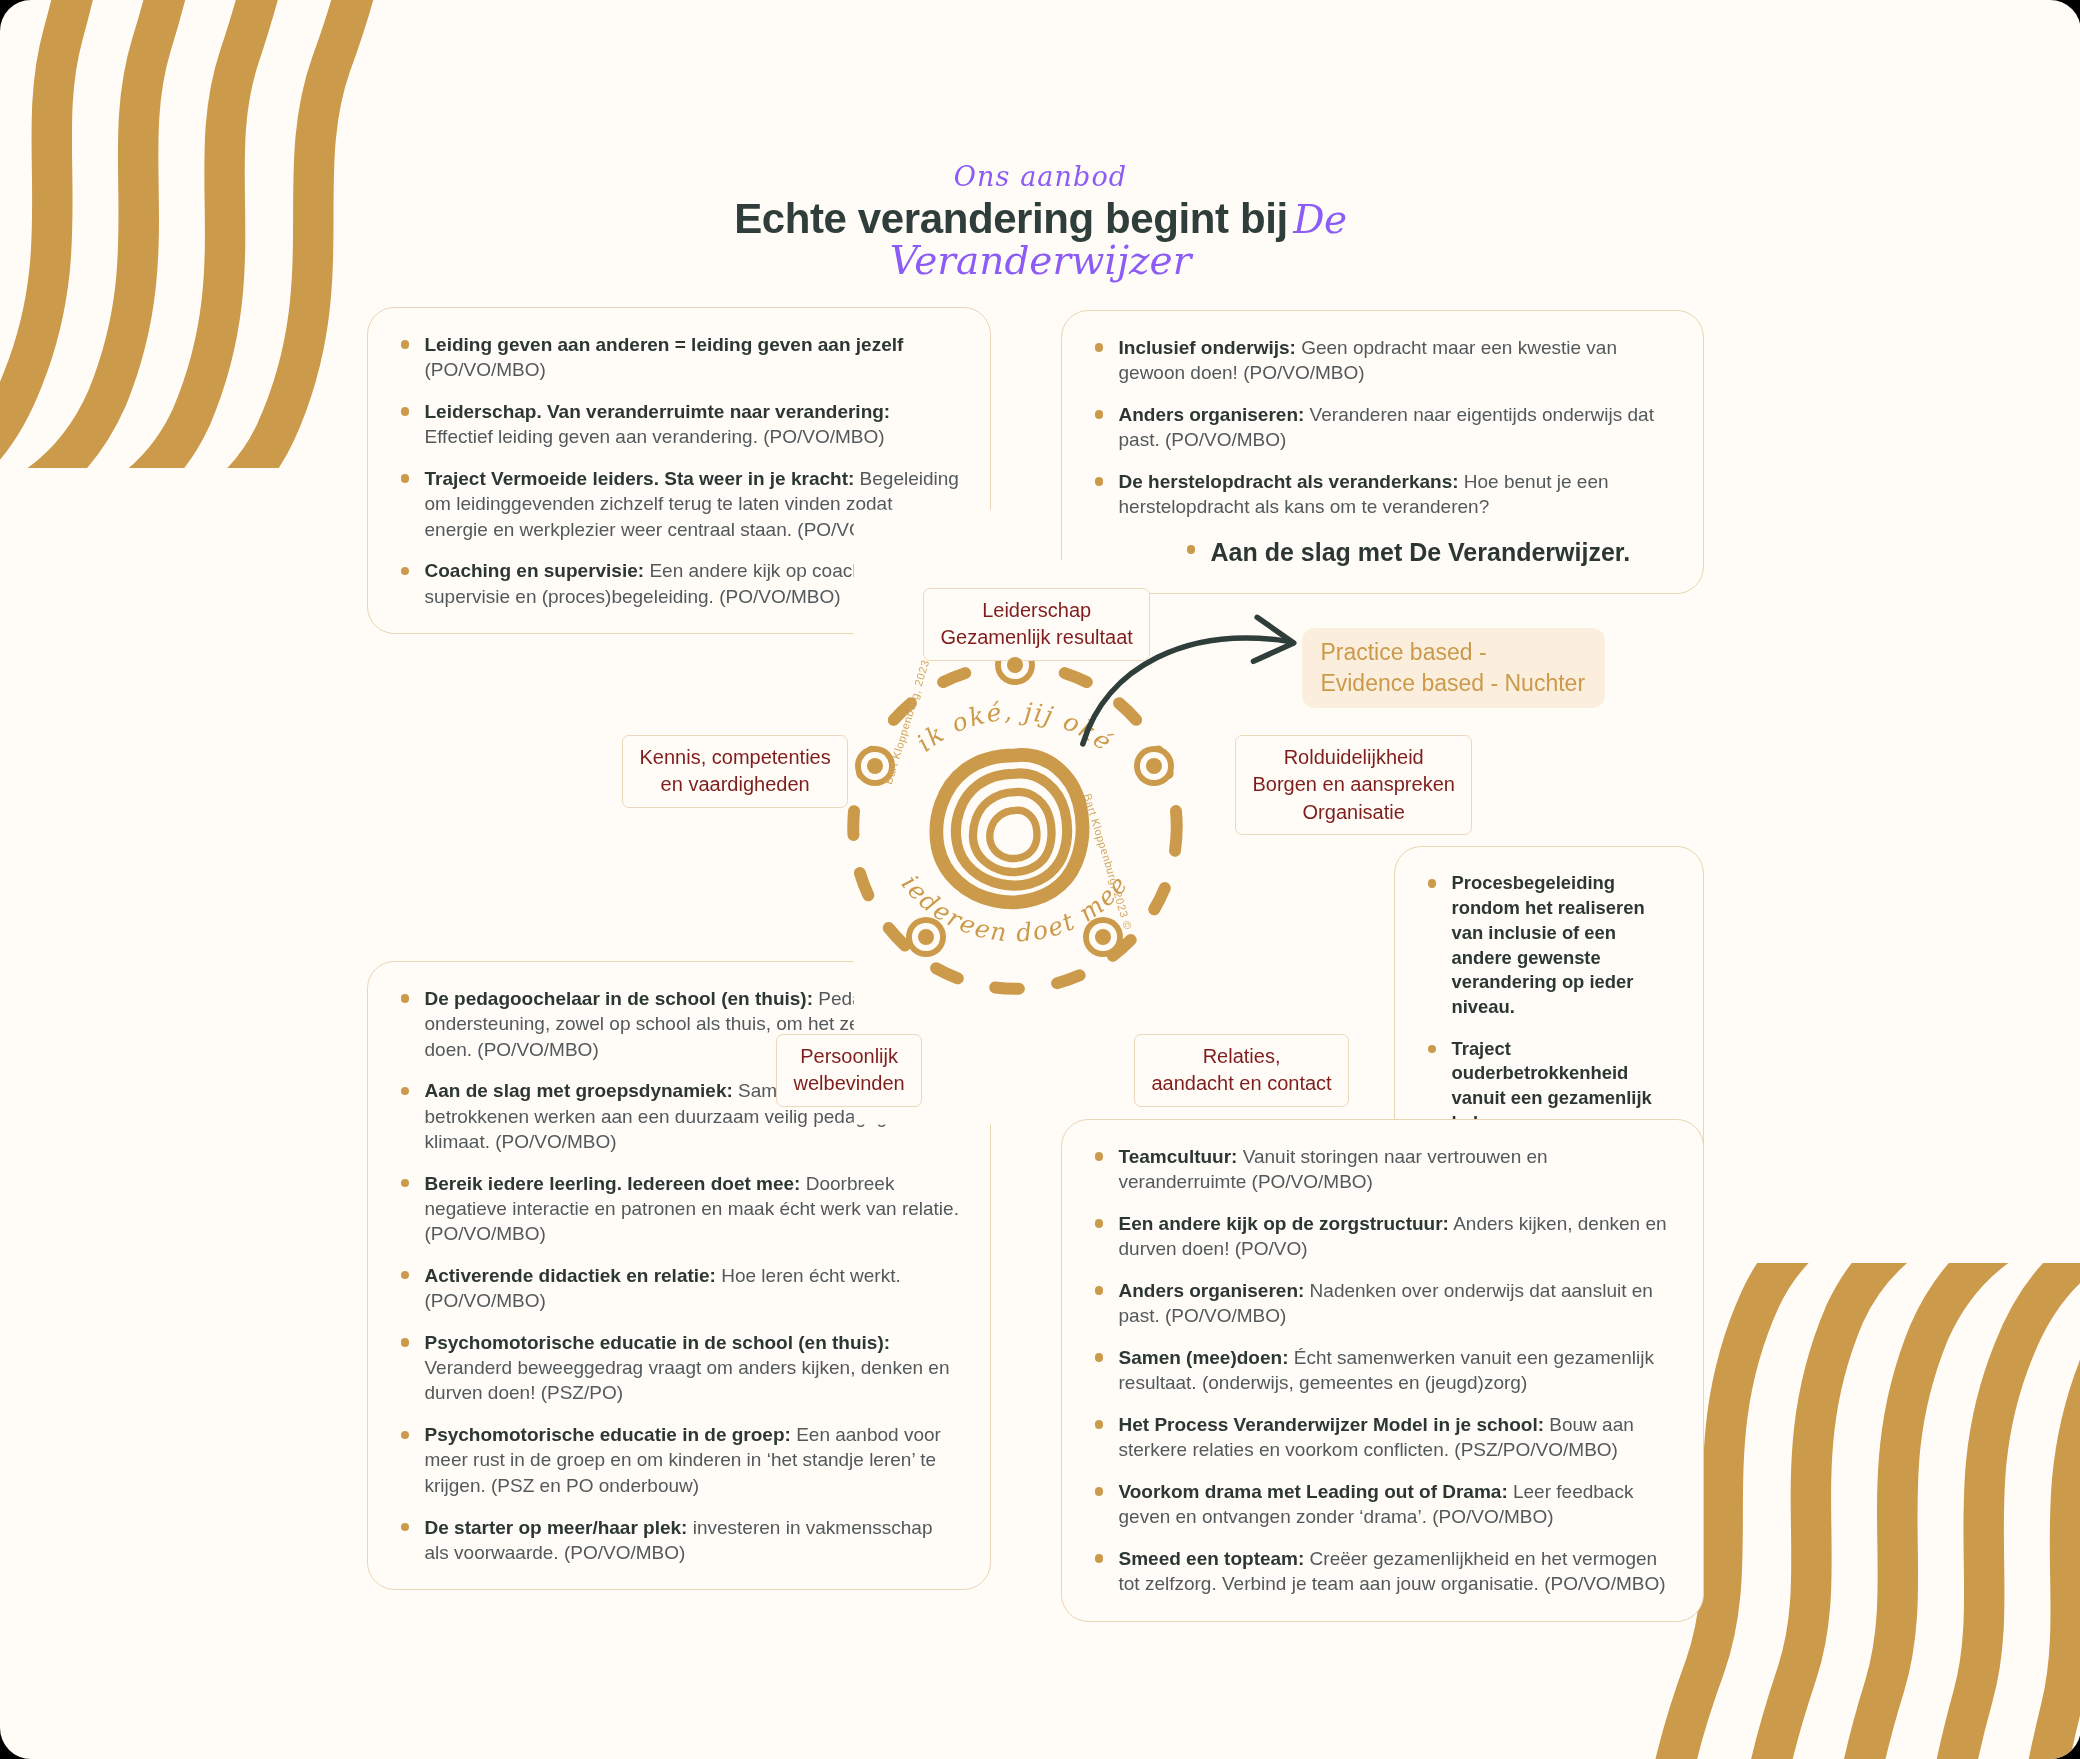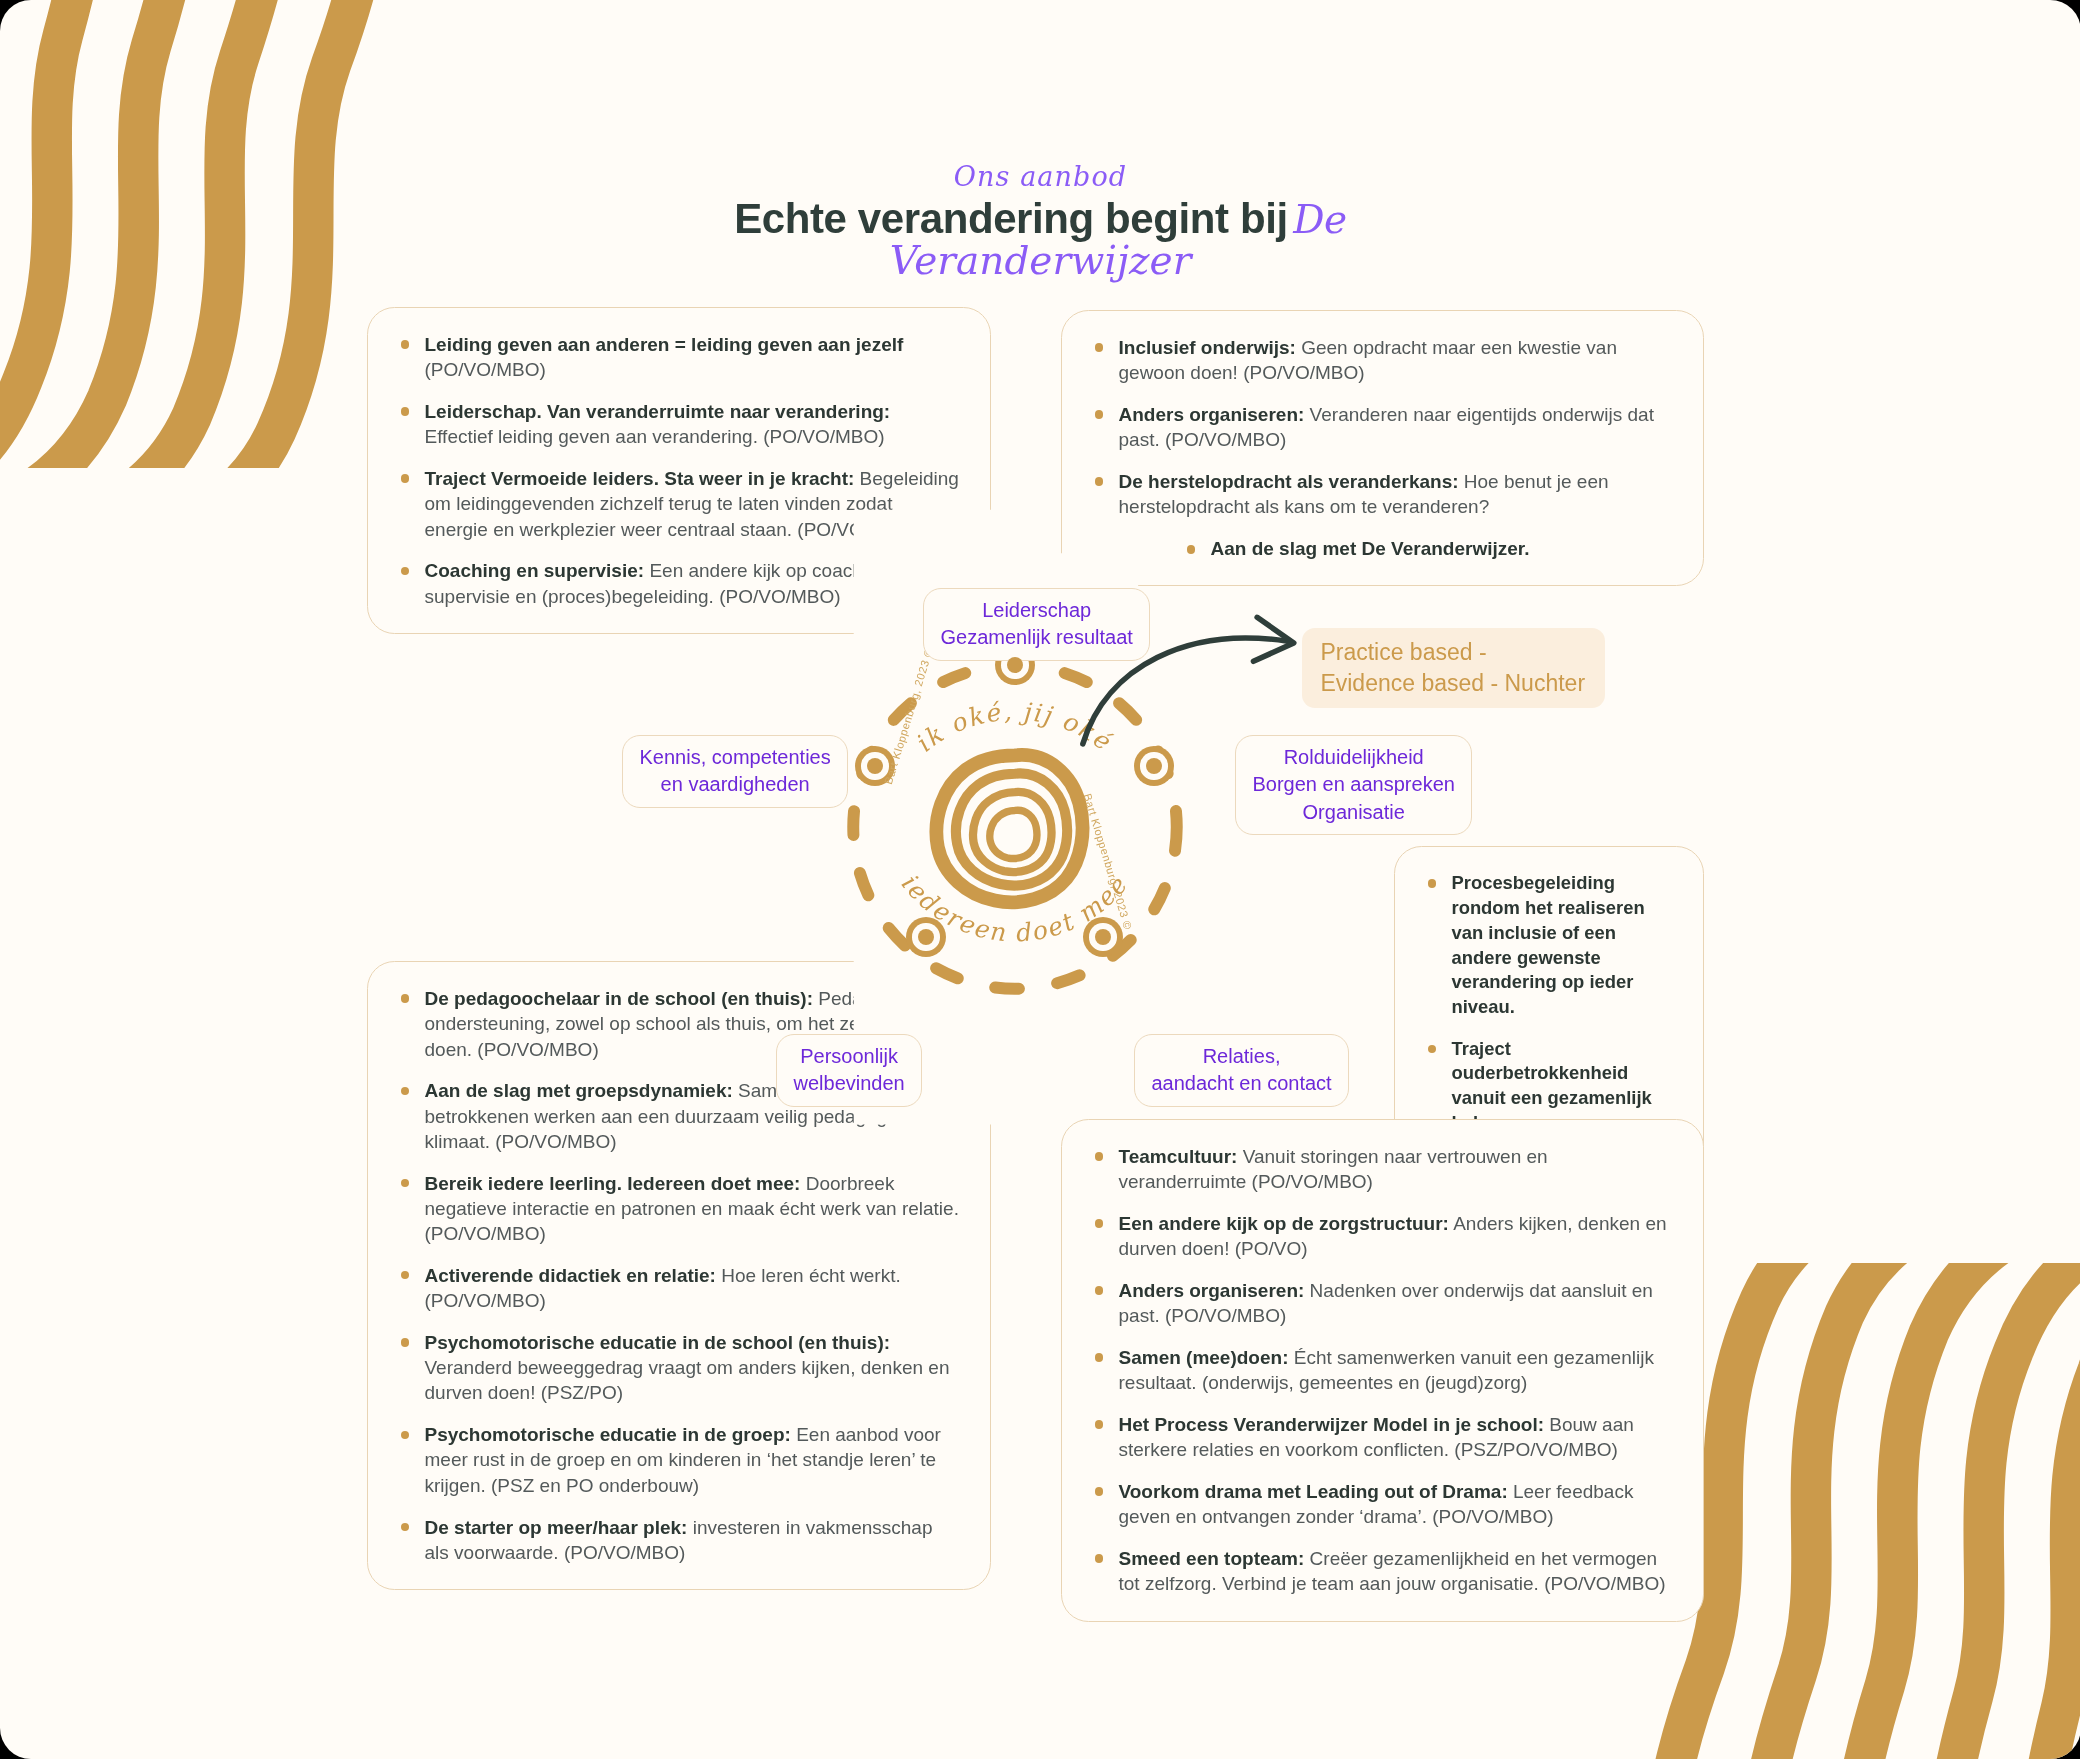--- a/index.html
+++ b/index.html
@@ -54,21 +54,21 @@
     color:#53595a;
   }
   .card li:last-child{margin-bottom:0;}
   .card li:before{
     content:"";position:absolute;left:5.5px;top:8.3px;
     width:8.3px;height:8.3px;border-radius:50%;background:#cb9a4b;
   }
   .card li b{color:#2c3733;font-weight:bold;}
   .card li.nested{padding-left:121px;}
   .card li.nested:before{left:97px;top:9.2px;}
-  .card li.nested b{font-size:19px;text-align:center;}
+  .card li.nested b{font-size:25px;text-align:center;}
 
   
   #card-leadership{left:367px;top:307px;width:624px;}
   #card-inclusive{left:1061px;top:310px;width:643px;}
   #card-process{left:1394px;top:826px;width:310px;margin-top:20px;}
   #card-process li{font-size:18.4px;line-height:1.35;}
   #card-pedagogy{left:367px;top:961px;width:624px;}
   #card-teamculture{left:1061px;top:1119px;width:643px;}
 
   
@@ -80,25 +80,25 @@
   }
   #card-pedagogy{
     clip-path:polygon(0 0,78% 0,78% 26%,100% 26%,100% 100%,0 100%);
   }
 
   
   .node-label{
     position:absolute;
     background:#fffcf7;
     border:1.5px solid #ecd9bd;
-    border-radius:18px;
+    border-radius:7px;
     padding:8.3px 16.5px;
     font-size:20px;
     line-height:1.36;
-    color:#6d28d9;
+    color:#7f1d1d;
     text-align:center;
     white-space:nowrap;
     box-sizing:border-box;
   }
   #label-leiderschap{left:923px;top:588px;}
   #label-kennis{left:622px;top:735px;}
   #label-rolduidelijkheid{left:1235px;top:735px;}
   #label-persoonlijk{left:776px;top:1034px;}
   #label-relaties{left:1134px;top:1034px;}
 

